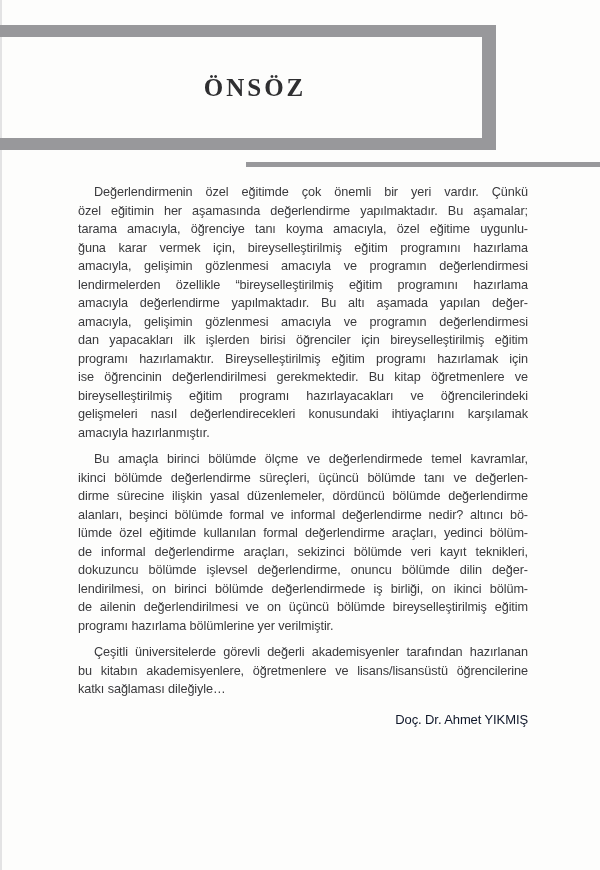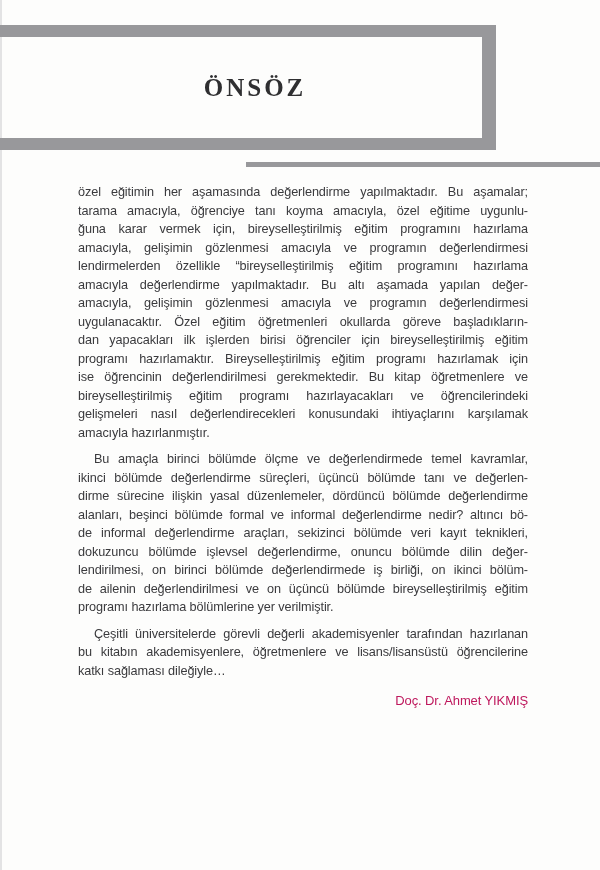--- a/index.html
+++ b/index.html
@@ -48,21 +48,21 @@
     color: #3a3a3d;
     font-size: 12.7px; line-height: 18.5px;
     letter-spacing: -0.1px;
   }
   .para { margin: 0 0 8px 0; }
   .line { text-align: justify; text-align-last: justify; }
   .line.first { text-indent: 16px; }
   .line.last  { text-align-last: left; }
 
   .sigs { margin-top: 3px; text-align: right; }
-  .sig  { font-size: 13px; line-height: 26px; color: #be185d; }
+  .sig  { font-size: 13px; line-height: 26px; color: #0f172a; }
 
   .page-number {
     position: absolute; left: 0; top: 840px; width: 600px;
     text-align: center;
     font-size: 9.5px; letter-spacing: 1px;
     color: #97979a;
   }
 </style>
 </head>
 <body>
@@ -75,40 +75,41 @@
     <div class="bar bar-top"></div>
     <div class="bar bar-right"></div>
     <div class="bar bar-bottom"></div>
     <h1 class="title">ÖNSÖZ</h1>
   </div>
   <div class="shadow-rule"></div>
 
   <div class="content">
     <div>
         <div class="para">
+          <div class="line first">Değerlendirmenin özel eğitimde çok önemli bir yeri vardır. Çünkü</div>
           <div class="line">özel eğitimin her aşamasında değerlendirme yapılmaktadır. Bu aşamalar;</div>
           <div class="line">tarama amacıyla, öğrenciye tanı koyma amacıyla, özel eğitime uygunlu-</div>
           <div class="line">ğuna karar vermek için, bireyselleştirilmiş eğitim programını hazırlama</div>
           <div class="line">amacıyla, gelişimin gözlenmesi amacıyla ve programın değerlendirmesi</div>
           <div class="line">lendirmelerden özellikle “bireyselleştirilmiş eğitim programını hazırlama</div>
           <div class="line">amacıyla değerlendirme yapılmaktadır. Bu altı aşamada yapılan değer-</div>
           <div class="line">amacıyla, gelişimin gözlenmesi amacıyla ve programın değerlendirmesi</div>
-          <div class="line">uygulanacaktır. Özel eğitim öğretmenleri okullarda göreve başladıkların-</div>
           <div class="line">dan yapacakları ilk işlerden birisi öğrenciler için bireyselleştirilmiş eğitim</div>
           <div class="line">programı hazırlamaktır. Bireyselleştirilmiş eğitim programı hazırlamak için</div>
           <div class="line">ise öğrencinin değerlendirilmesi gerekmektedir. Bu kitap öğretmenlere ve</div>
           <div class="line">bireyselleştirilmiş eğitim programı hazırlayacakları ve öğrencilerindeki</div>
           <div class="line">gelişmeleri nasıl değerlendirecekleri konusundaki ihtiyaçlarını karşılamak</div>
           <div class="line last">amacıyla hazırlanmıştır.</div>
         </div>
         <div class="para">
           <div class="line first">Bu amaçla birinci bölümde ölçme ve değerlendirmede temel kavramlar,</div>
           <div class="line">ikinci bölümde değerlendirme süreçleri, üçüncü bölümde tanı ve değerlen-</div>
           <div class="line">dirme sürecine ilişkin yasal düzenlemeler, dördüncü bölümde değerlendirme</div>
           <div class="line">alanları, beşinci bölümde formal ve informal değerlendirme nedir? altıncı bö-</div>
+          <div class="line">lümde özel eğitimde kullanılan formal değerlendirme araçları, yedinci bölüm-</div>
           <div class="line">de informal değerlendirme araçları, sekizinci bölümde veri kayıt teknikleri,</div>
           <div class="line">dokuzuncu bölümde işlevsel değerlendirme, onuncu bölümde dilin değer-</div>
           <div class="line">lendirilmesi, on birinci bölümde değerlendirmede iş birliği, on ikinci bölüm-</div>
           <div class="line">de ailenin değerlendirilmesi ve on üçüncü bölümde bireyselleştirilmiş eğitim</div>
           <div class="line last">programı hazırlama bölümlerine yer verilmiştir.</div>
         </div>
         <div class="para">
           <div class="line first">Çeşitli üniversitelerde görevli değerli akademisyenler tarafından hazırlanan</div>
           <div class="line">bu kitabın akademisyenlere, öğretmenlere ve lisans/lisansüstü öğrencilerine</div>
           <div class="line last">katkı sağlaması dileğiyle…</div>

